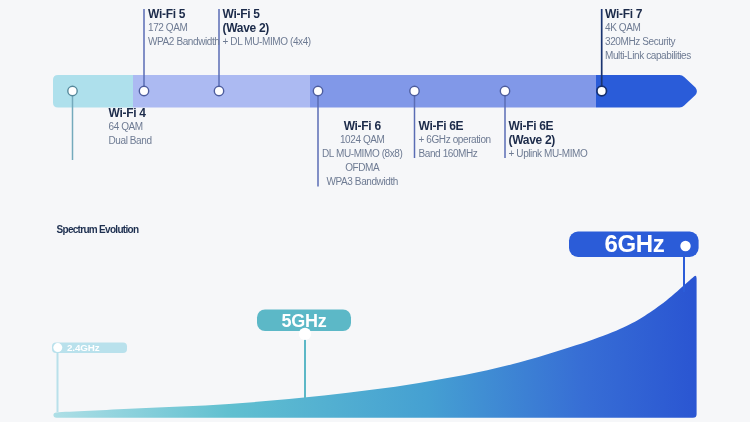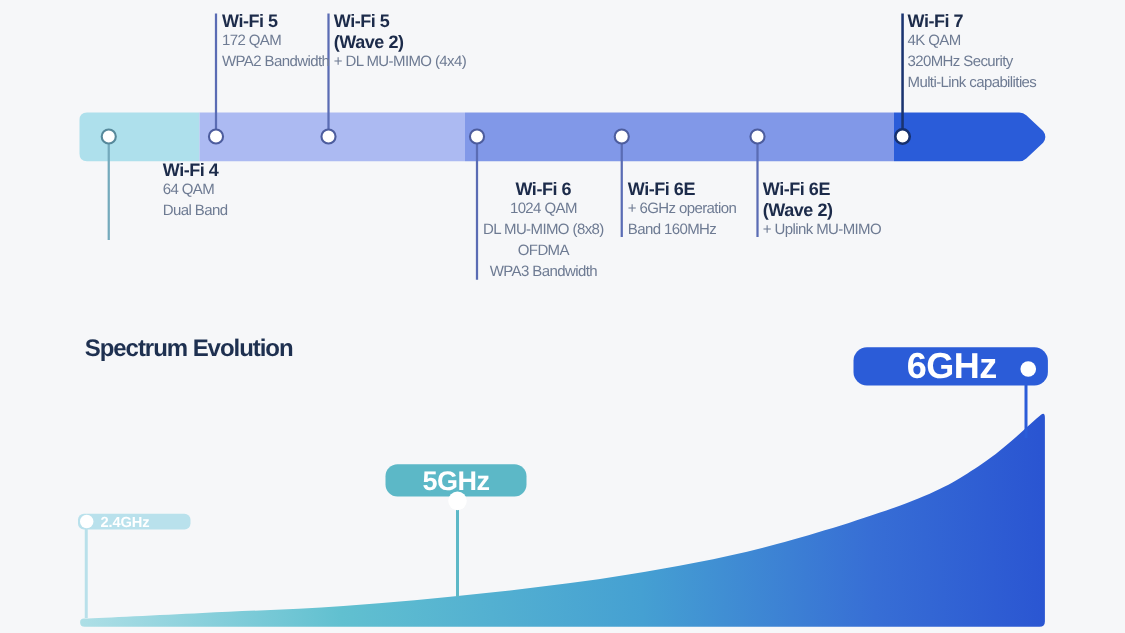--- a/index.html
+++ b/index.html
@@ -2,21 +2,21 @@
 <html><head>
 <meta charset="utf-8">
 <style>
   html,body{margin:0;padding:0;}
   body{width:750px;height:422px;background:#f6f7f9;font-family:"Liberation Sans",sans-serif;overflow:hidden;}
   #stage{position:relative;width:750px;height:422px;}
   svg{position:absolute;left:0;top:0;}
   .lbl{position:absolute;white-space:nowrap;}
   .t{font-size:12px;font-weight:bold;color:#1c2b4a;line-height:14px;letter-spacing:-0.3px;}
   .d{font-size:10px;color:#6e7b93;line-height:14px;letter-spacing:-0.4px;}
-  .se{position:absolute;left:56.5px;top:224px;font-size:16px;font-weight:bold;color:#1e3050;letter-spacing:-0.7px;}
+  .se{position:absolute;left:56.5px;top:224px;font-size:10px;font-weight:bold;color:#1e3050;letter-spacing:-0.7px;}
 </style>
 </head>
 <body>
 <div id="stage">
 <svg width="750" height="422" viewBox="0 0 750 422">
   <defs>
     <linearGradient id="area" gradientUnits="userSpaceOnUse" x1="52" y1="400" x2="697" y2="360">
       <stop offset="0" stop-color="#aedfe6"></stop>
       <stop offset="0.27" stop-color="#61c0d0"></stop>
       <stop offset="0.58" stop-color="#45a0d2"></stop>

